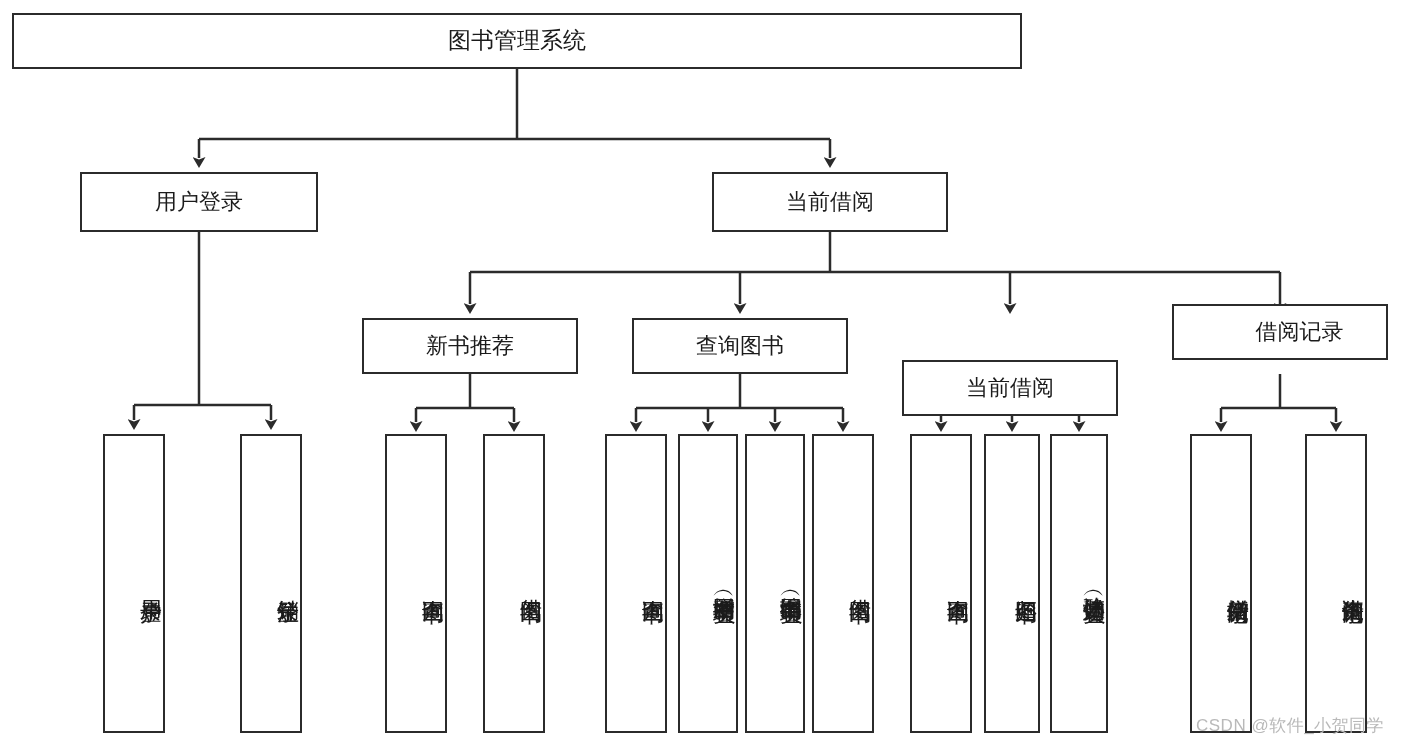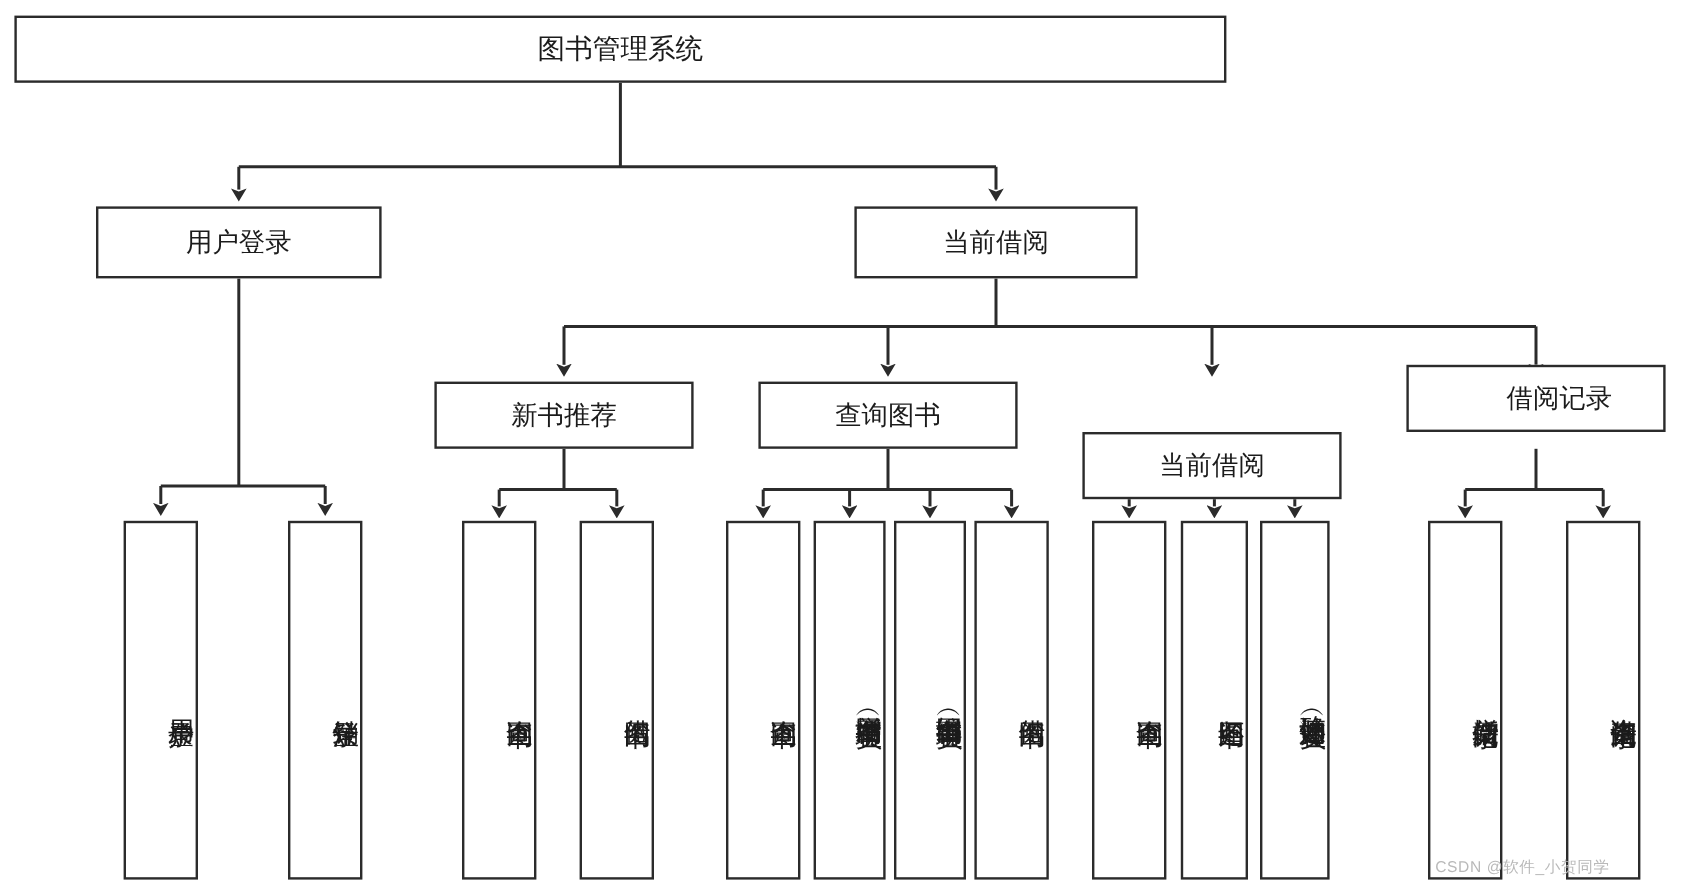--- a/index.html
+++ b/index.html
@@ -53,21 +53,21 @@
     align-items: flex-start;
     justify-content: center;
   }
   .node.leaf .txt {
     writing-mode: vertical-rl;
     text-orientation: upright;
     white-space: pre-line;
   }
   .watermark {
     position: absolute;
-    font-size: 13px;
+    font-size: 17px;
     color: #b9b9b9;
     white-space: nowrap;
     letter-spacing: 0.5px;
   }
 </style>
 </head>
 <body>
 
 <div id="canvas">
 

